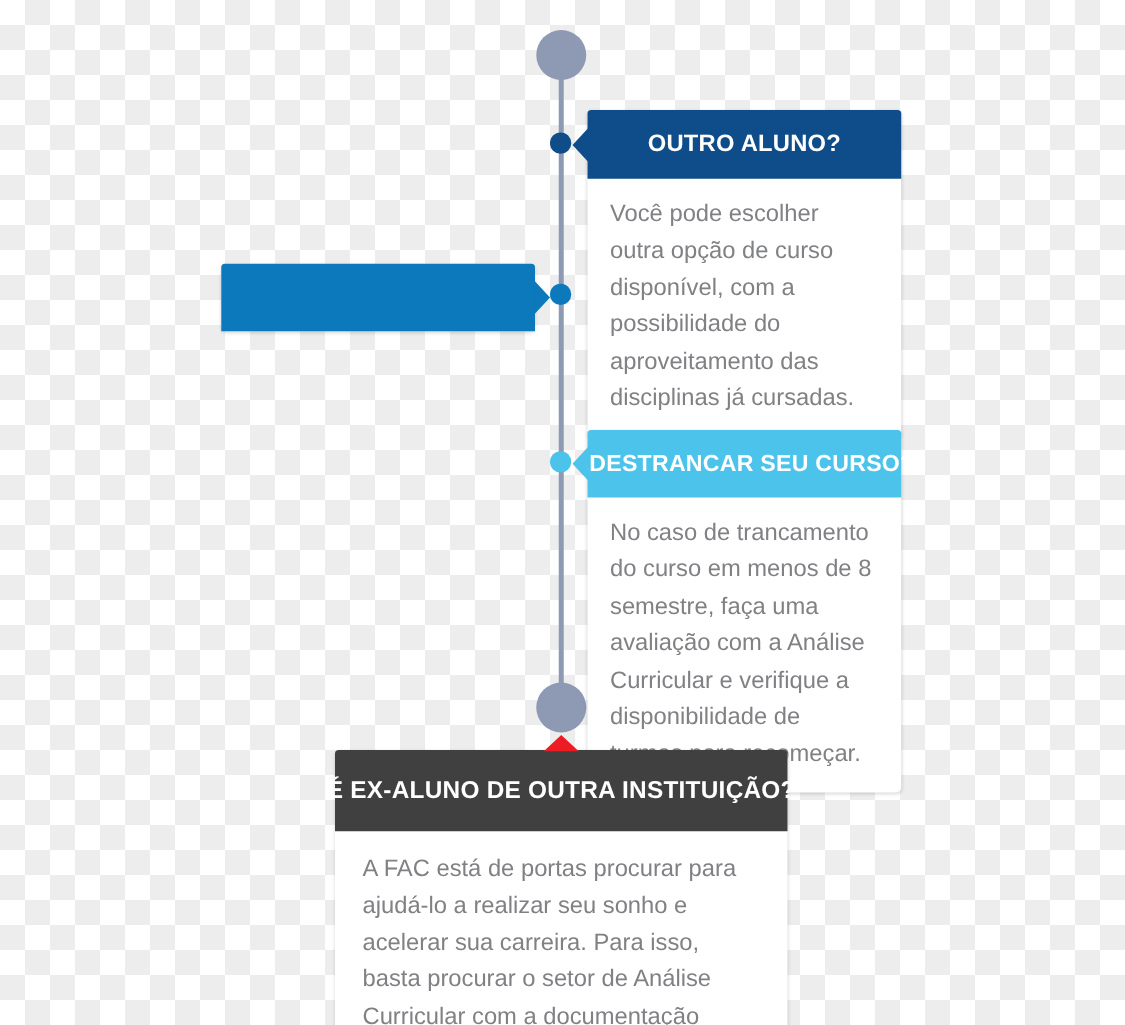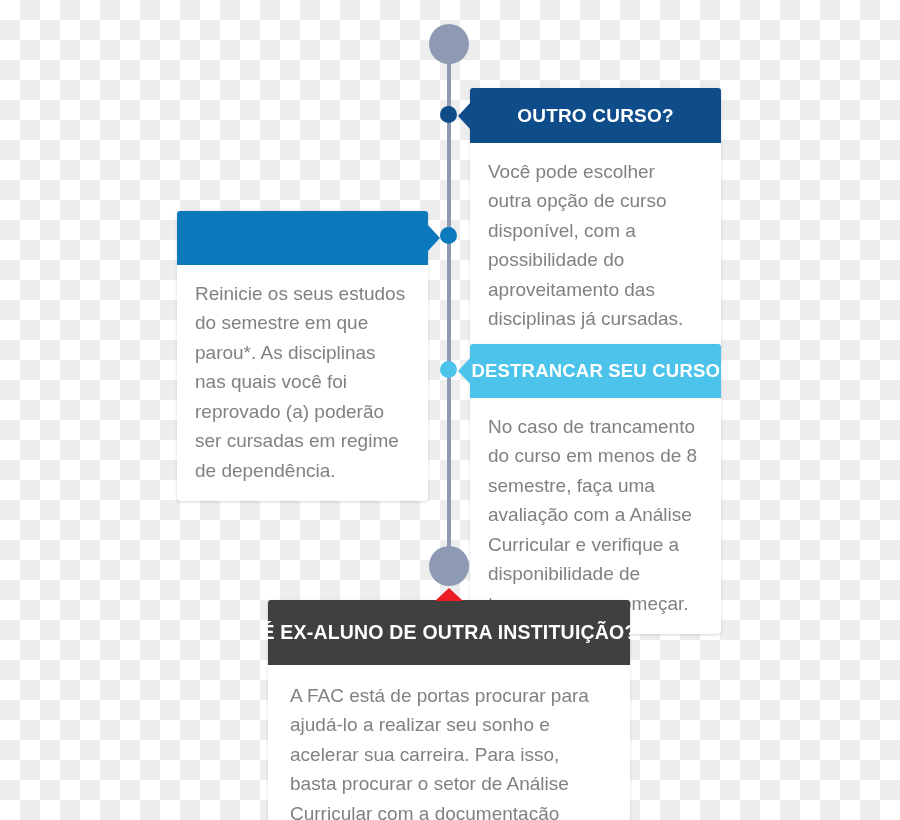--- a/index.html
+++ b/index.html
@@ -186,30 +186,29 @@
   <div class="node-big top"></div>
   <div class="node-big bottom"></div>
 
   <div class="node-small navy"></div>
   <div class="node-small blue"></div>
   <div class="node-small cyan"></div>
 
   <div class="card" id="card-outro-curso">
     <div class="card-header">
       <span class="notch left"></span>
-      <span class="hdr-text">OUTRO CURSO?</span>
+      <span class="hdr-text">OUTRO ALUNO?</span>
     </div>
     <div class="card-body">Você pode escolher outra opção de curso disponível, com a possibilidade do aproveitamento das disciplinas já cursadas.</div>
   </div>
 
   <div class="card" id="card-reiniciar">
     <div class="card-header">
       <span class="notch right"></span>
     </div>
-    <div class="card-body">Reinicie os seus estudos do semestre em que parou*. As disciplinas nas quais você foi reprovado (a) poderão ser cursadas em regime de dependência.</div>
   </div>
 
   <div class="card" id="card-destrancar">
     <div class="card-header">
       <span class="notch left"></span>
       <span class="hdr-text">DESTRANCAR SEU CURSO?</span>
     </div>
     <div class="card-body">No caso de trancamento do curso em menos de 8 semestre, faça uma avaliação com a Análise Curricular e verifique a disponibilidade de turmas para recomeçar.</div>
   </div>
 

